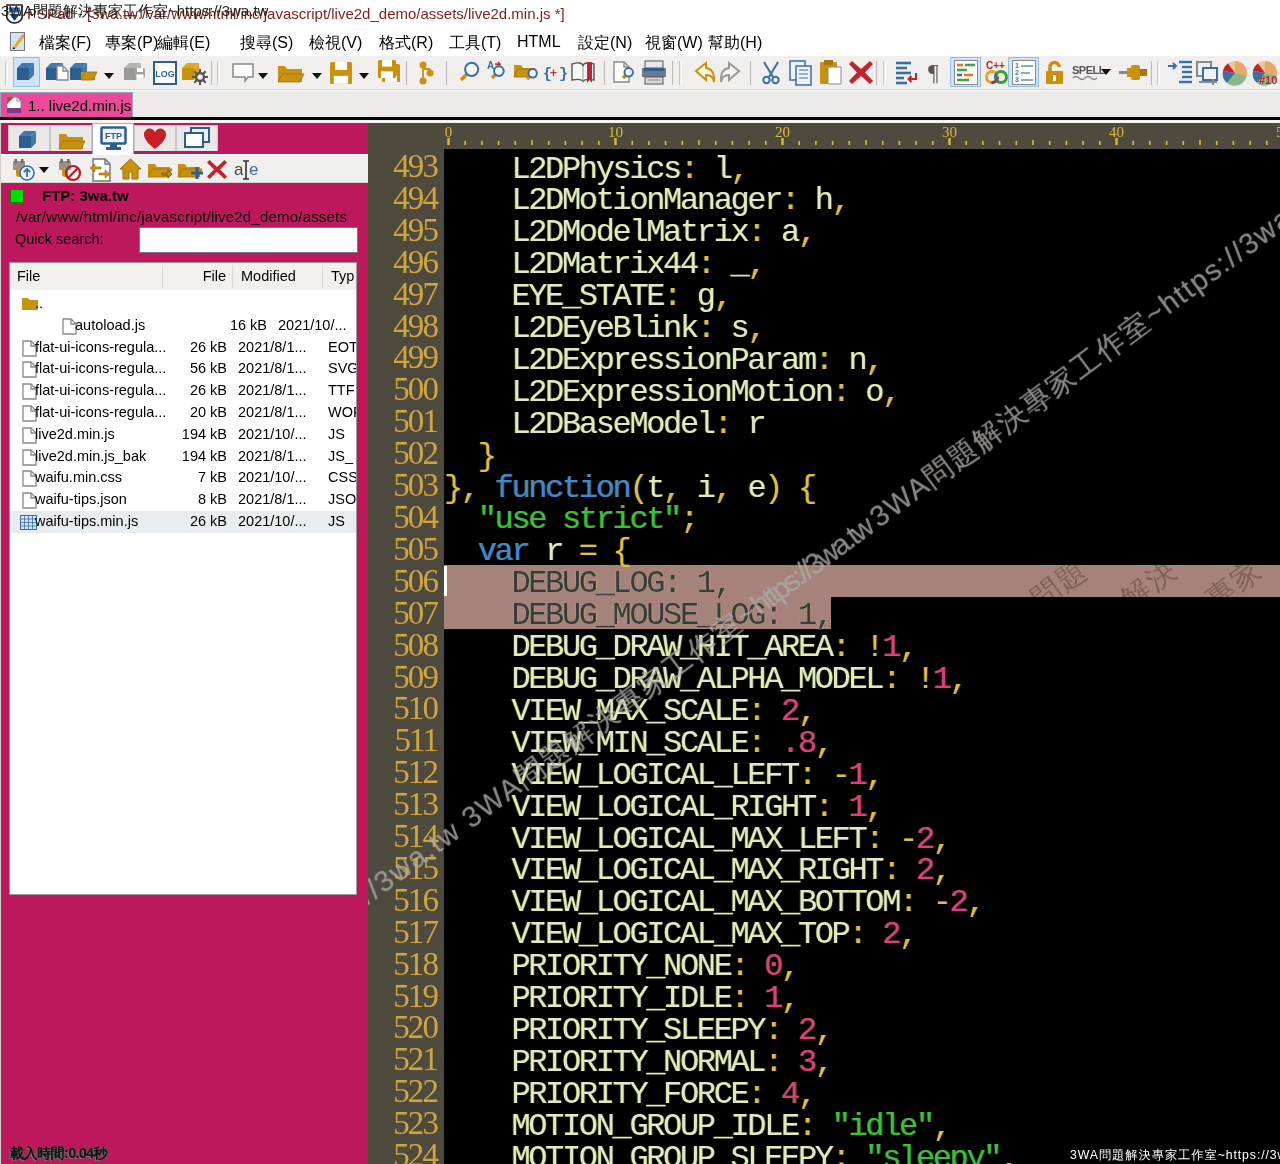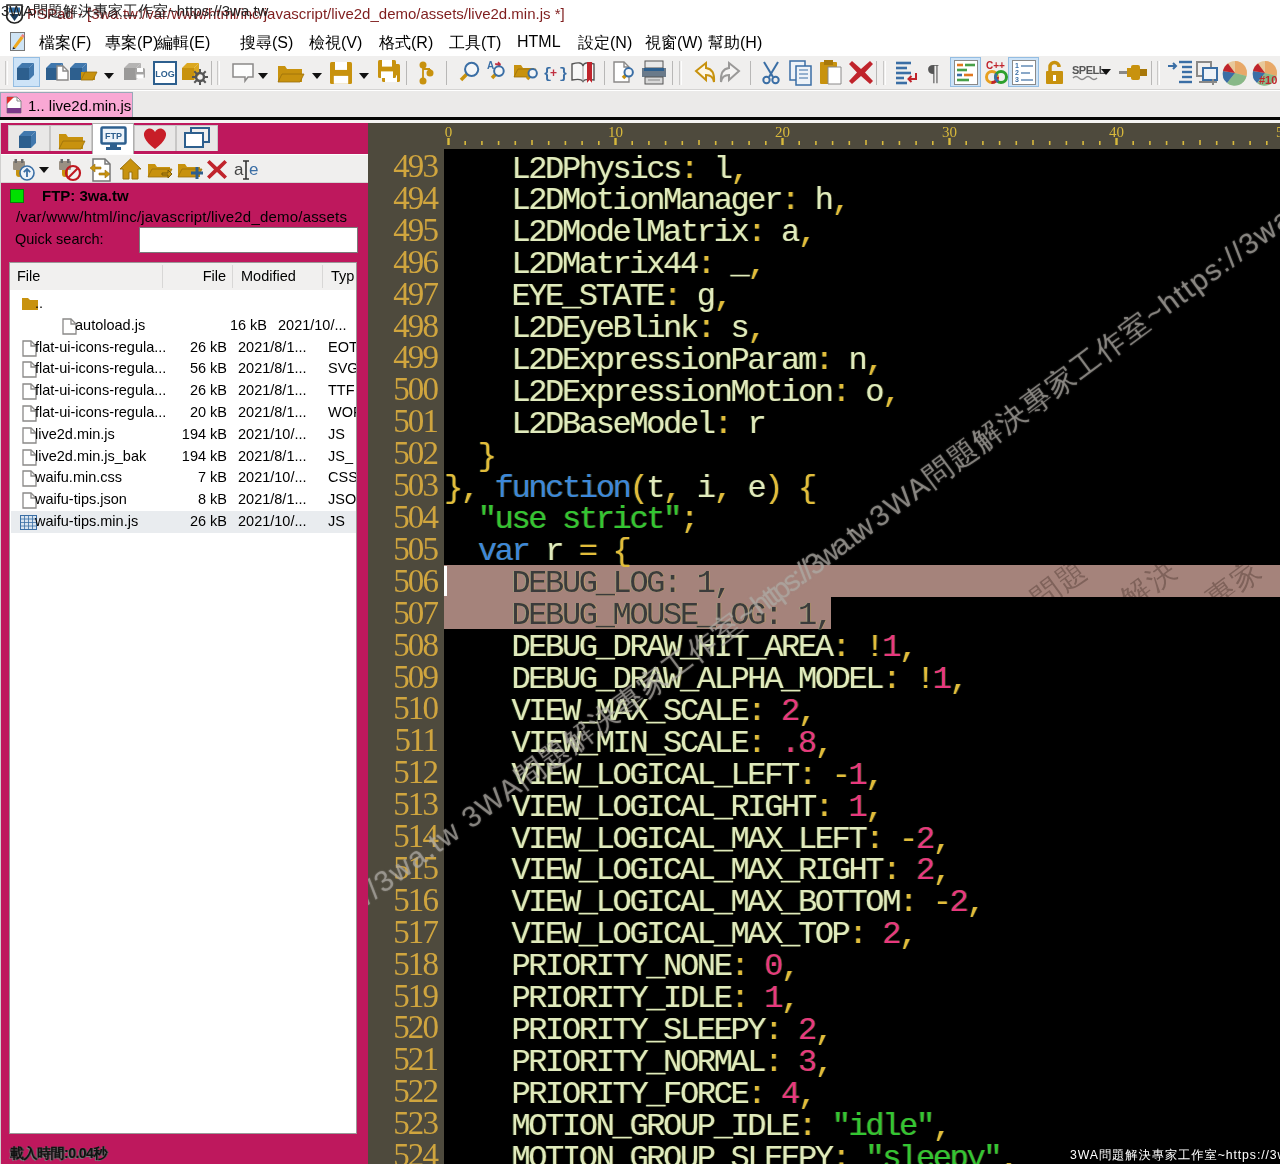--- a/index.html
+++ b/index.html
@@ -8,34 +8,34 @@
 #titlebar{left:0;top:0;width:1280px;height:28px;background:#fff}
 #title{left:27px;top:5px;font-size:15px;color:#7f1d1d;white-space:pre}
 #wmtitle{left:1px;top:2px;font-size:15px;color:#222;white-space:pre}
 #menubar{left:0;top:28px;width:1280px;height:26px;background:#fff}
 .mi{position:absolute;top:5px;font-size:16px;color:#000;white-space:pre}
 #toolbar{left:0;top:56px;width:1280px;height:34px;background:#f0efee;border-bottom:1px solid #d5d4d3}
 .tsep{position:absolute;top:5px;width:1px;height:24px;background:#b8b7b6}
 .thandle{position:absolute;top:5px;width:3px;height:24px;border-left:1px solid #c9c8c7;border-right:1px solid #fdfdfd}
 .selbg{position:absolute;top:1px;height:30px;background:#cde3f7;border:1px solid #94bde2}
 #tabrow{left:0;top:91px;width:1280px;height:26px;background:#ebeae9}
-#doctab{position:absolute;left:0;top:1px;width:133px;height:25px;background:#f9a8d4;border:1px solid #98a8b8;border-bottom:none}
+#doctab{position:absolute;left:0;top:1px;width:133px;height:25px;background:#ec4899;border:1px solid #98a8b8;border-bottom:none}
 #doctabtxt{position:absolute;left:27px;top:4px;font-size:15px;color:#000}
 #blackline{left:0;top:117px;width:1280px;height:3px;background:#050505}
 #whitegap{left:0;top:120px;width:1280px;height:3px;background:#f5f4f3}
 #sidebar{left:0;top:123px;width:368px;height:1041px;background:#be185d;border-left:1px solid #d0cfce}
 .stab{position:absolute;top:2px;width:42px;height:26px;background:#e9e8e7;border:1px solid #c8c7c6;border-bottom:none}
 .stabsel{background:#fff;top:0px;height:31px;border:1px solid #b0afae;border-bottom:none}
 #ftpbar{position:absolute;left:0;top:31px;width:368px;height:29px;background:#f0efee;border-top:1px solid #fdfdfd;border-bottom:1px solid #d5d4d3}
 #ftpstat{position:absolute;left:41px;top:64px;font-size:15px;font-weight:bold;color:#000}
 #greensq{position:absolute;left:9px;top:66px;width:14px;height:14px;background:#00e000;border:1px solid #088008}
 #ftppath{position:absolute;left:15px;top:85px;font-size:15px;color:#000;letter-spacing:0.2px}
 #qslabel{position:absolute;left:14px;top:108px;font-size:14.5px;color:#000}
 #qsinput{position:absolute;left:138px;top:104px;width:219px;height:26px;background:#fff;border:1px solid #7a7a7a}
-#filelist{position:absolute;left:8px;top:139px;width:348px;height:872px;background:#fff;border:1px solid #9a9998;overflow:hidden}
+#filelist{position:absolute;left:8px;top:139px;width:348px;height:633px;background:#fff;border:1px solid #9a9998;overflow:hidden}
 #listhdr{position:absolute;left:0;top:0;width:346px;height:27px;background:#f1f0ef}
 .hsep{position:absolute;top:2px;width:1px;height:23px;background:#d8d7d6}
 .hlbl{position:absolute;top:5px;font-size:14.5px;color:#000}
 .frow{position:absolute;left:1px;width:345px;height:22px;font-size:14.5px;color:#000}
 .fname{position:absolute;left:24px;top:2px;white-space:pre}
 .fsize{position:absolute;left:111px;top:2px;width:105px;text-align:right}
 .fmod{position:absolute;left:227px;top:2px}
 .ftyp{position:absolute;left:317px;top:2px}
 #lstatus{position:absolute;left:9px;top:1022px;font-size:14px;color:#111;
   text-shadow:1px 0 #555,-1px 1px #777;font-weight:bold;letter-spacing:-0.5px}

